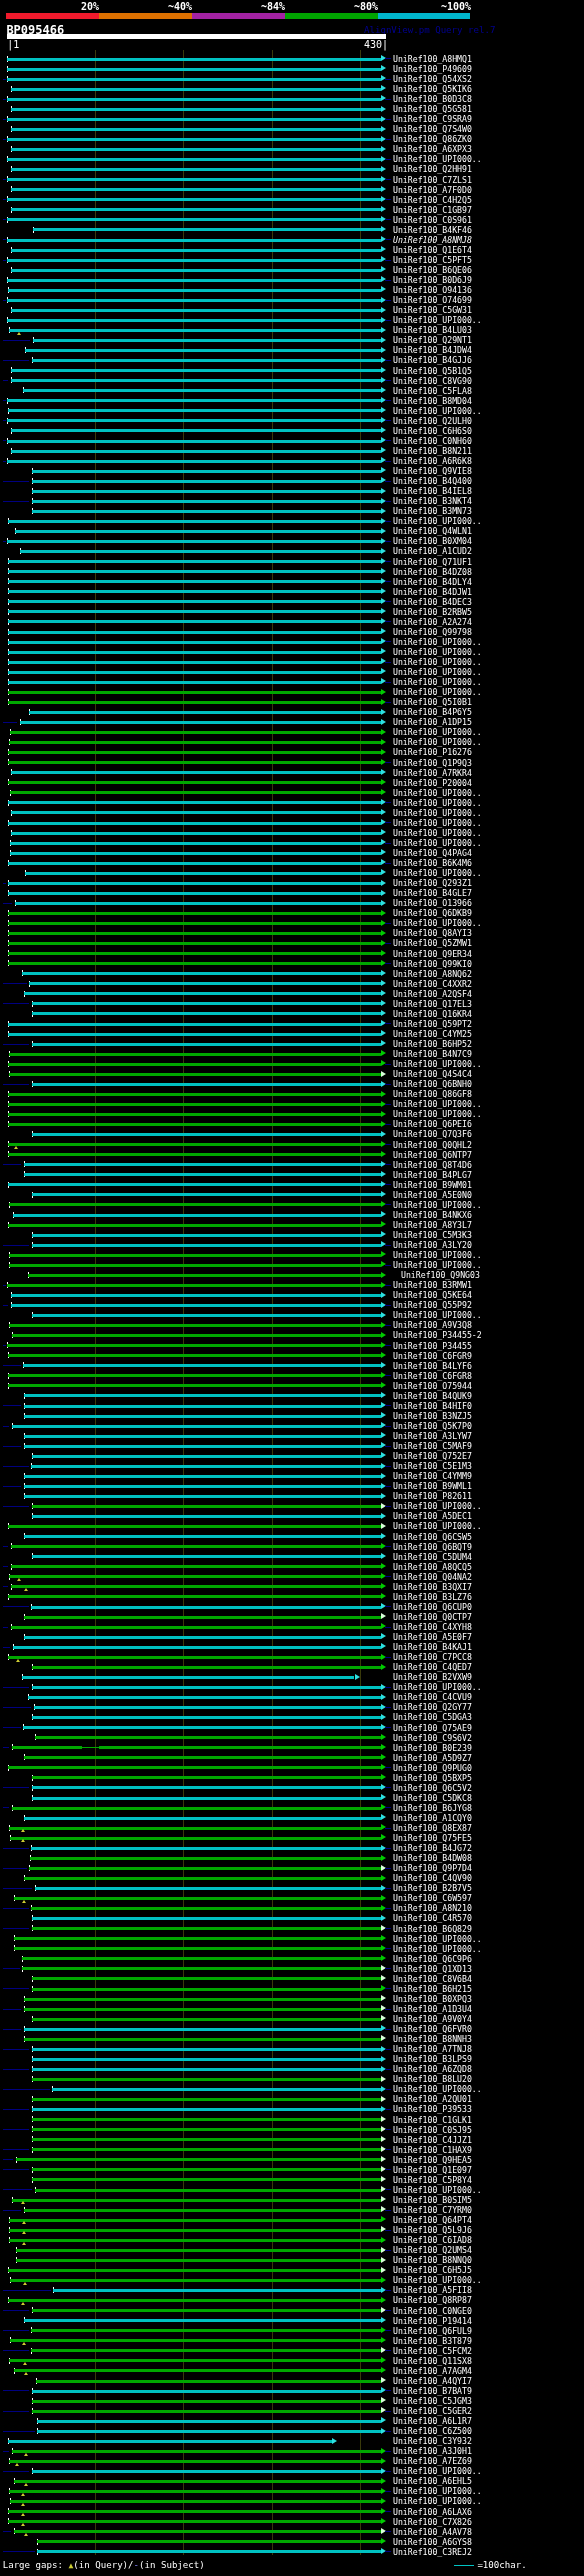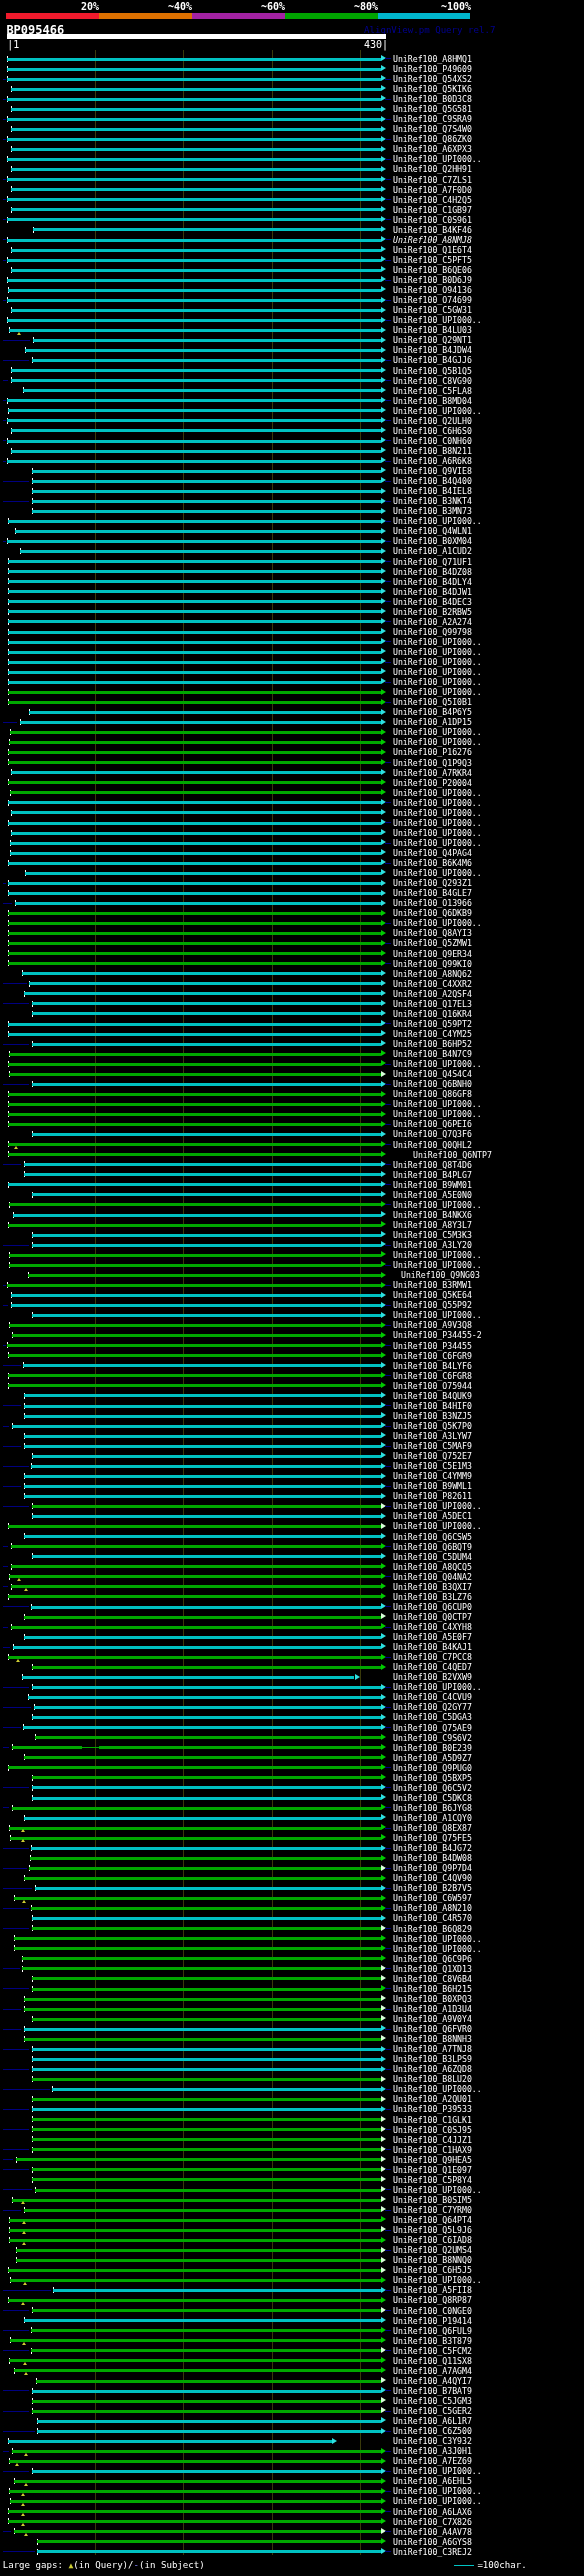--- a/index.html
+++ b/index.html
@@ -32,21 +32,21 @@
 <div id="scale-bar">
     <div style="width: 93px; background: rgb(240, 26, 44);"></div>
     <div style="width: 93px; background: rgb(222, 113, 0);"></div>
     <div style="width: 93px; background: rgb(163, 34, 163);"></div>
     <div style="width: 93px; background: rgb(0, 164, 0);"></div>
     <div style="width: 93px; background: rgb(0, 183, 205);"></div>
   </div>
 <div id="scale-labels">
     <div class="scale-label" style="left: 35px;">20%</div>
     <div class="scale-label" style="left: 128px;">~40%</div>
-    <div class="scale-label" style="left: 221px;">~60%</div>
+    <div class="scale-label" style="left: 221px;">~84%</div>
     <div class="scale-label" style="left: 314px;">~80%</div>
     <div class="scale-label" style="left: 407px;">~100%</div>
   </div>
 <div id="query-id">BP095466</div>
 <div id="watermark">AlignView.pm Query rel.7</div>
 <div id="ruler-bar"></div>
 <div id="ruler-start">|1</div>
 <div id="ruler-end">430|</div>
 <div id="gridlines">
     <div class="gridline" style="left: 95px; background: rgb(58, 58, 10);"></div>
@@ -562,21 +562,21 @@
     <div class="hit-label" style="top: 1129px; color: rgb(255, 255, 255);">UniRef100_Q7Q3F6</div>
     <div class="tick" style="left: 8.2px; top: 1141px; background: rgb(255, 255, 255);"></div>
     <div class="bar" style="left: 8.2px; top: 1143px; width: 373px; background: rgb(0, 168, 0);"></div>
     <div class="arrow" style="left: 381px; top: 1141px; border-left: 5.5px solid rgb(0, 204, 0);"></div>
     <div class="ext" style="left: 385px; top: 1144px; width: 6.4px; background: rgb(0, 0, 128);"></div>
     <div class="tri" style="left: 14.3px; top: 1146px; border-bottom: 3.7px solid rgb(204, 204, 51);"></div>
     <div class="hit-label" style="top: 1140px; color: rgb(255, 255, 255); text-align: right;">UniRef100_Q0QHL2</div>
     <div class="tick" style="left: 8.2px; top: 1151px; background: rgb(255, 255, 255);"></div>
     <div class="bar" style="left: 8.2px; top: 1153px; width: 373px; background: rgb(0, 168, 0);"></div>
     <div class="arrow" style="left: 381px; top: 1151px; border-left: 5.5px solid rgb(0, 204, 0);"></div>
-    <div class="hit-label" style="top: 1150px; color: rgb(255, 255, 255); margin-left: 20px;">UniRef100_Q6NTP7</div>
+    <div class="hit-label" style="top: 1150px; color: rgb(255, 255, 255);">UniRef100_Q6NTP7</div>
     <div class="ext" style="left: 2.7px; top: 1164px; width: 18.6px; background: rgb(0, 0, 128);"></div>
     <div class="tick" style="left: 24px; top: 1161px; background: rgb(255, 255, 255);"></div>
     <div class="bar" style="left: 24px; top: 1163px; width: 357px; background: rgb(0, 194, 194);"></div>
     <div class="arrow" style="left: 381px; top: 1161px; border-left: 5.5px solid rgb(46, 224, 224);"></div>
     <div class="ext" style="left: 385px; top: 1164px; width: 6.4px; background: rgb(0, 0, 128);"></div>
     <div class="hit-label" style="top: 1160px; color: rgb(255, 255, 255);">UniRef100_Q8T4D6</div>
     <div class="tick" style="left: 24px; top: 1171px; background: rgb(255, 255, 255);"></div>
     <div class="bar" style="left: 24px; top: 1173px; width: 357px; background: rgb(0, 194, 194);"></div>
     <div class="arrow" style="left: 381px; top: 1171px; border-left: 5.5px solid rgb(46, 224, 224);"></div>
     <div class="hit-label" style="top: 1170px; color: rgb(255, 255, 255);">UniRef100_B4PLG7</div>

